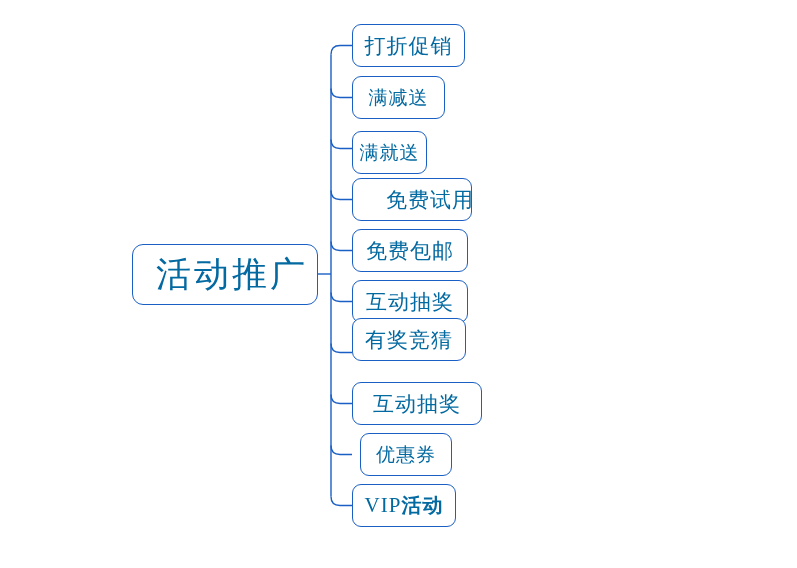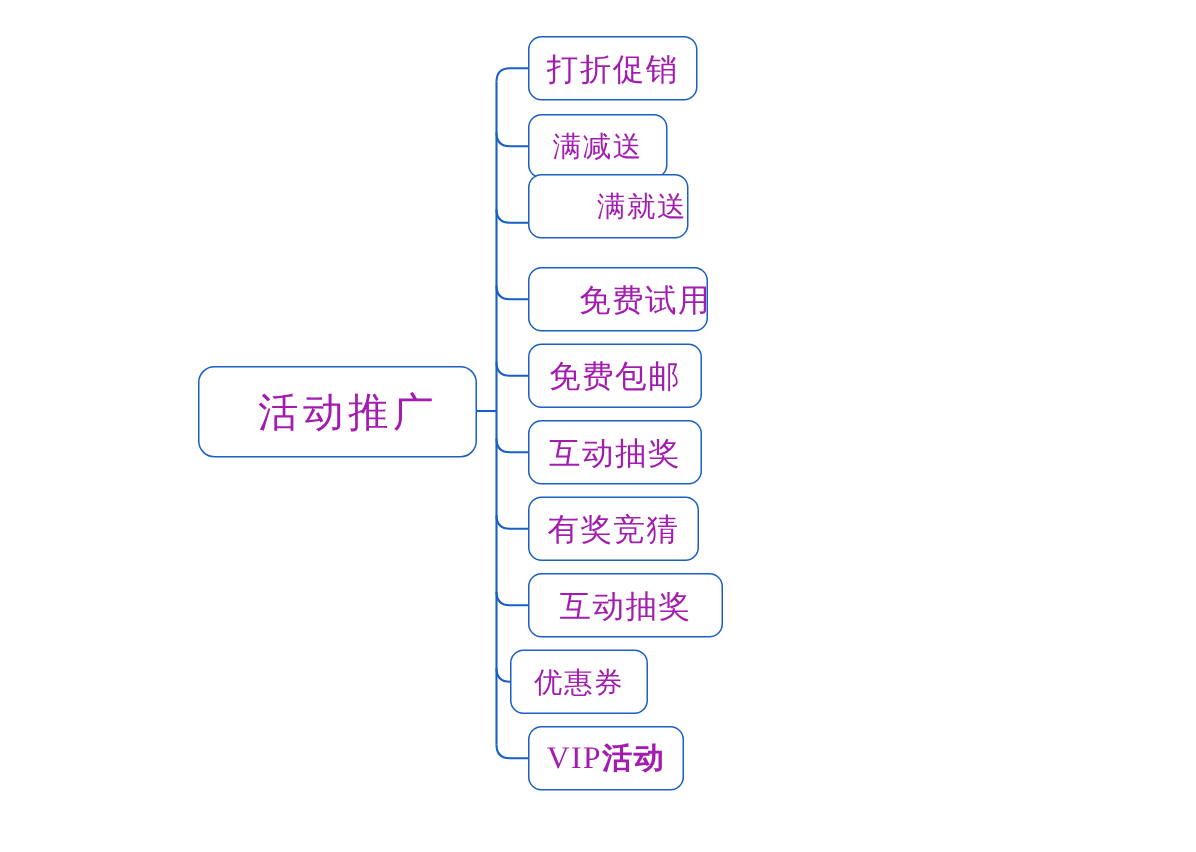--- a/index.html
+++ b/index.html
@@ -31,27 +31,27 @@
   }
   .node {
     position: absolute;
     box-sizing: border-box;
     border: 1.4px solid #1a5fc4;
     border-radius: 9px;
     background: #ffffff;
     display: flex;
     align-items: center;
     justify-content: center;
-    color: #a21caf;
+    color: #0369a1;
     white-space: nowrap;
     letter-spacing: 1px;
   }
   .node.root {
     border-radius: 11px;
-    font-size: 27px;
+    font-size: 35px;
     letter-spacing: 3px;
     padding-left: 14px;
   }
   .node.child {
     font-size: 19px;
   }
   .node.child.big {
     font-size: 21px;
   }
   .node.child.serif-lead {
@@ -85,38 +85,38 @@
   <div id="nodes">
     <div class="node root" id="root-node" style="left: 132px; top: 244px; width: 186px; height: 61px;">
       <span>活动推广</span>
     </div>
   <div class="node child big" style="left: 352px; top: 24px; width: 113px; height: 43px;">
         <span>打折促销</span>
       </div>
       <div class="node child" style="left: 352px; top: 76px; width: 93px; height: 43px;">
         <span>满减送</span>
       </div>
-      <div class="node child" style="left: 352px; top: 116px; width: 107px; height: 43px; justify-content: flex-end;">
+      <div class="node child" style="left: 352px; top: 131px; width: 75px; height: 43px;">
         <span>满就送</span>
       </div>
       <div class="node child big" style="left: 352px; top: 178px; width: 120px; height: 43px; padding-left: 36px;">
         <span>免费试用</span>
       </div>
       <div class="node child big" style="left: 352px; top: 229px; width: 116px; height: 43px; text-align: right;">
         <span>免费包邮</span>
       </div>
       <div class="node child big" style="left: 352px; top: 280px; width: 116px; height: 43px;">
         <span>互动抽奖</span>
       </div>
-      <div class="node child big" style="left: 352px; top: 331px; width: 114px; height: 43px; text-align: right;">
+      <div class="node child big" style="left: 352px; top: 318px; width: 114px; height: 43px; text-align: right;">
         <span>有奖竞猜</span>
       </div>
       <div class="node child big" style="left: 352px; top: 382px; width: 130px; height: 43px;">
         <span>互动抽奖</span>
       </div>
-      <div class="node child" style="left: 340px; top: 433px; width: 92px; height: 43px;">
+      <div class="node child" style="left: 360px; top: 433px; width: 92px; height: 43px;">
         <span>优惠券</span>
       </div>
       <div class="node child serif-lead" style="left: 352px; top: 484px; width: 104px; height: 43px;">
         <span><span>VIP</span><span class="cjk">活动</span></span>
       </div>
     </div>
 </div>
 
 </body></html>

